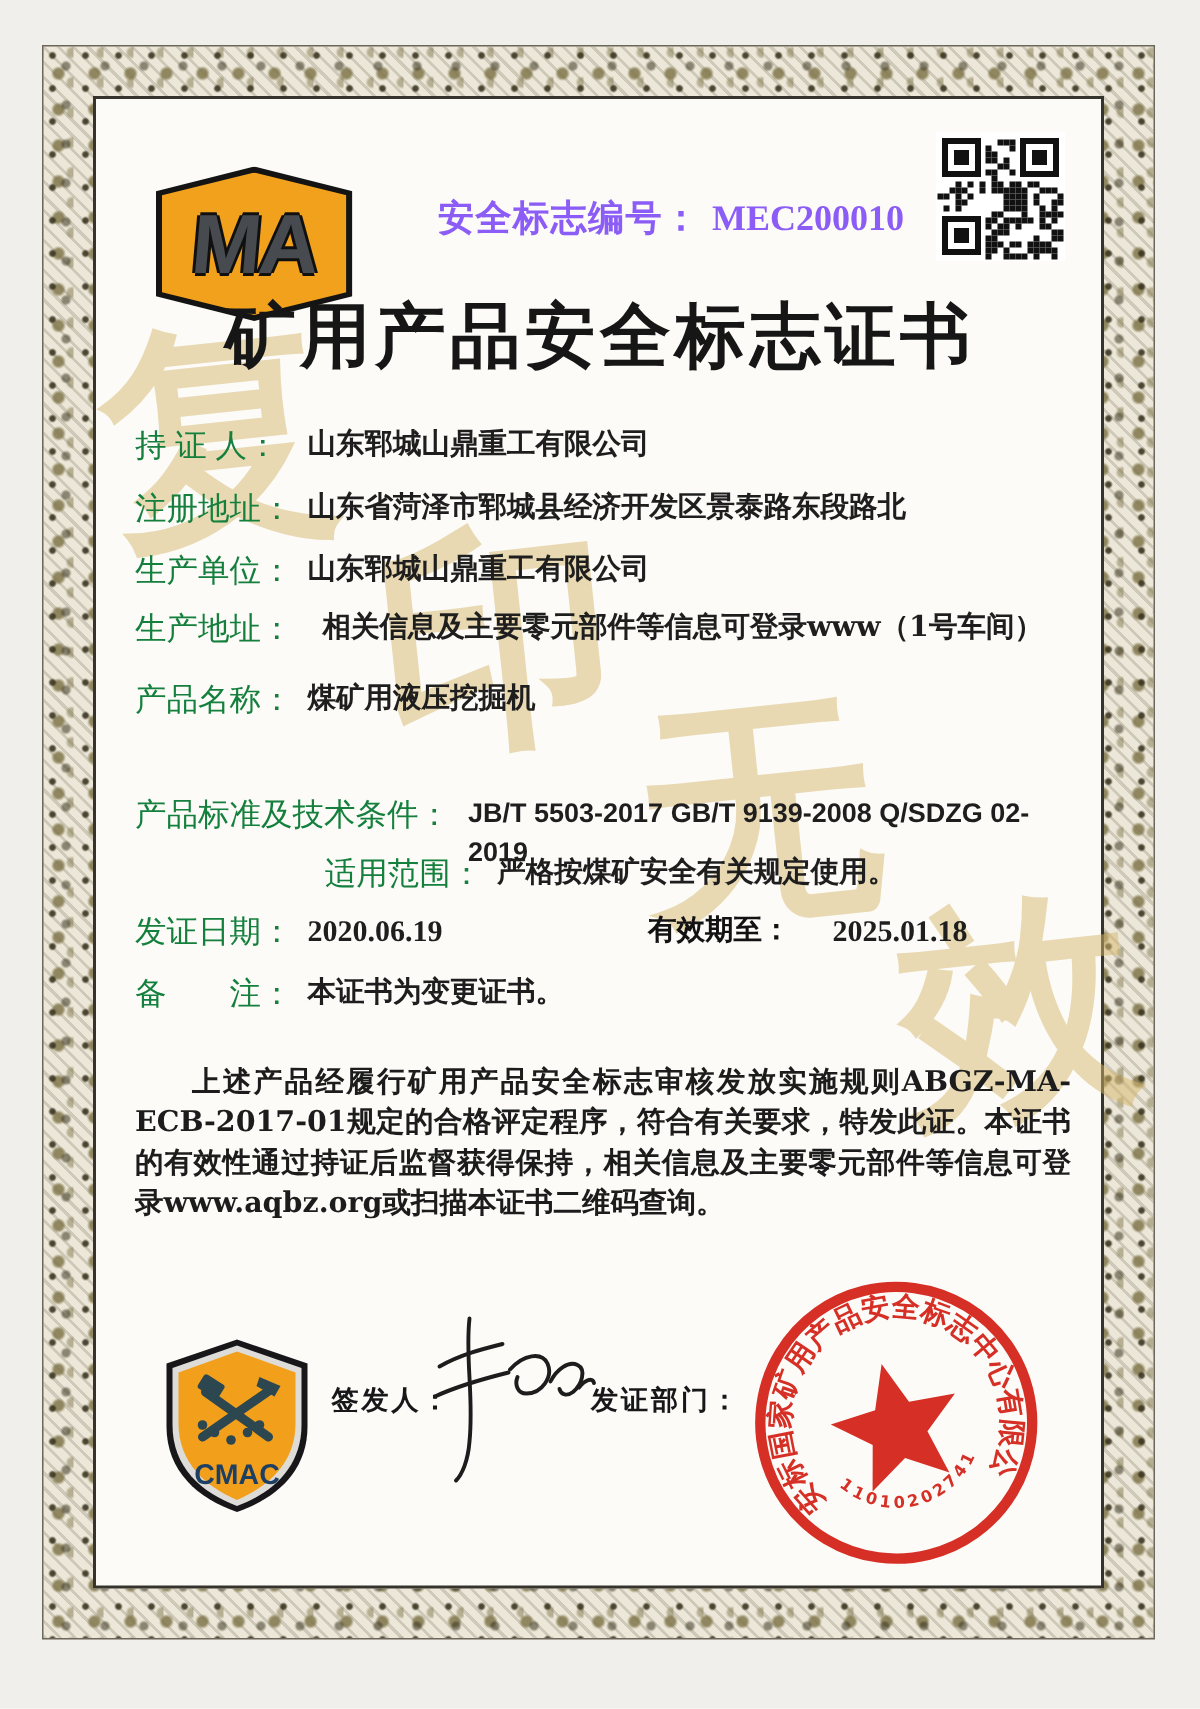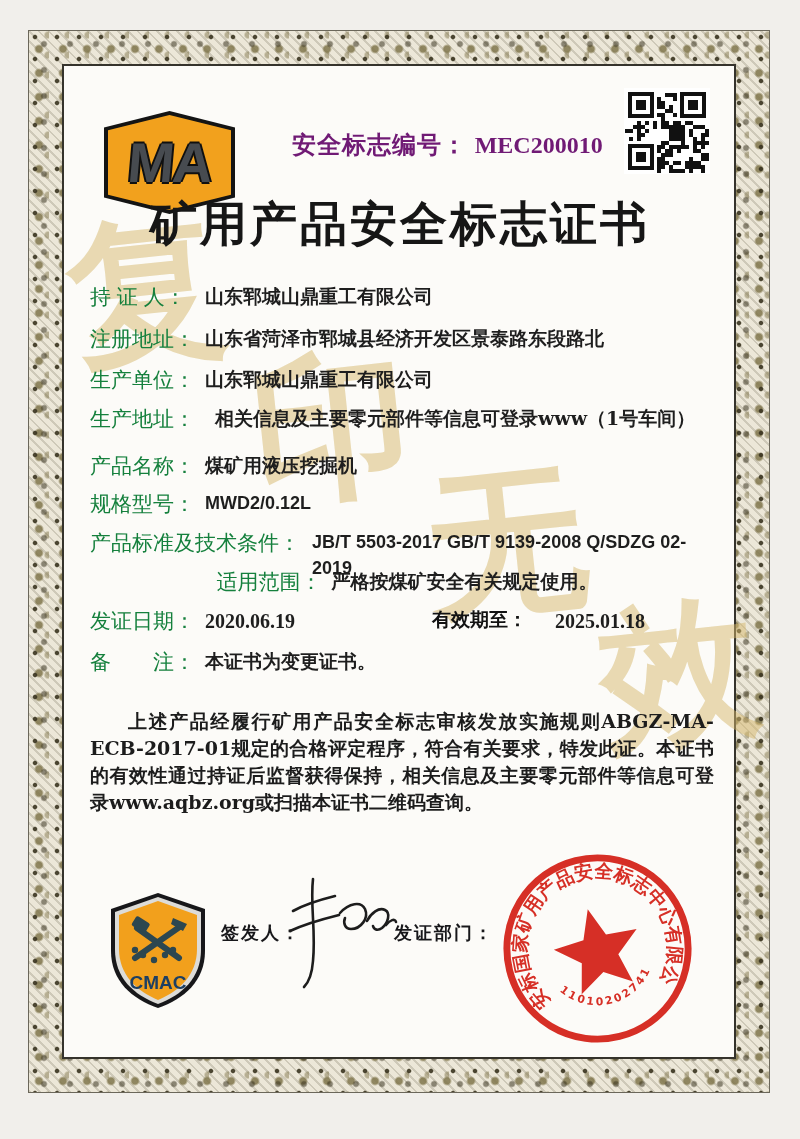--- a/index.html
+++ b/index.html
@@ -58,21 +58,21 @@
     display:flex; align-items:center; justify-content:center;
   }
   .ma-text {
     font-size:56px; font-weight:900; letter-spacing:-2px;
     color:#474b50; transform:skewX(-5deg);
     text-shadow:-2px 0 0 #101010, 2px 0 0 #101010, 0 -2px 0 #101010, 0 2px 0 #101010;
     font-family:"Liberation Sans","DejaVu Sans",sans-serif;
   }
   .cert-no {
     position:absolute; left:292px; top:129px;
-    font-size:24px; font-weight:bold; color:#701a75;
+    font-size:24px; font-weight:bold; color:#8b5cf6;
     letter-spacing:1px; white-space:nowrap;
   }
   .cert-no .num { font-family:"Liberation Serif","DejaVu Serif",serif; font-weight:bold; letter-spacing:0; }
   .qr { position:absolute; left:624px; top:88px; width:86px; height:86px; background:#fff; }
   .page-title {
     position:absolute; left:0; right:0; top:193px;
     text-align:center;
     font-size:47px; font-weight:900; color:#161616;
     letter-spacing:3px; white-space:nowrap;
   }
@@ -299,24 +299,20 @@
     <span class="val">山东郓城山鼎重工有限公司</span>
   </div>
   <div class="row r4">
     <span class="lbl">生产地址：</span>
     <span class="val">相关信息及主要零元部件等信息可登录www（1号车间）</span>
   </div>
   <div class="row r5">
     <span class="lbl">产品名称：</span>
     <span class="val">煤矿用液压挖掘机</span>
   </div>
-  <div class="row r6">
-    <span class="lbl">规格型号：</span>
-    <span class="val val-code">MWD2/0.12L</span>
-  </div>
   <div class="row r7">
     <span class="lbl">产品标准及技术条件：</span>
     <span class="val val-code">JB/T 5503-2017 GB/T 9139-2008 Q/SDZG 02-2019</span>
   </div>
   <div class="row r8">
     <span class="lbl">适用范围：</span>
     <span class="val">严格按煤矿安全有关规定使用。</span>
   </div>
   <div class="row r9">
     <span class="lbl">发证日期：</span>

